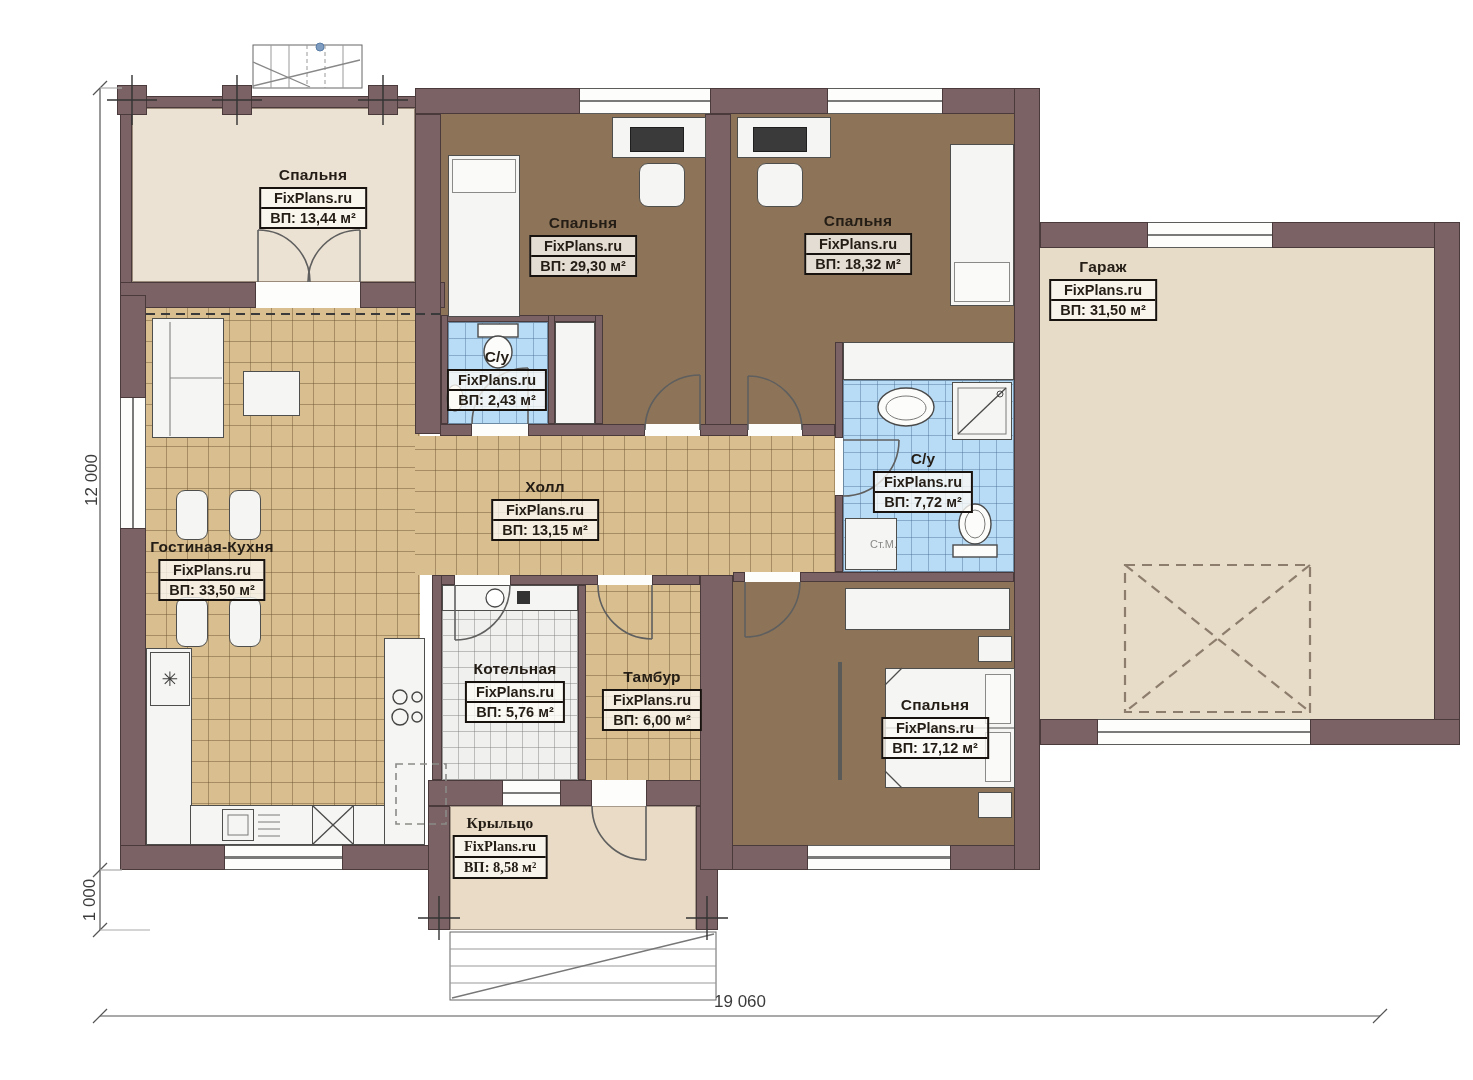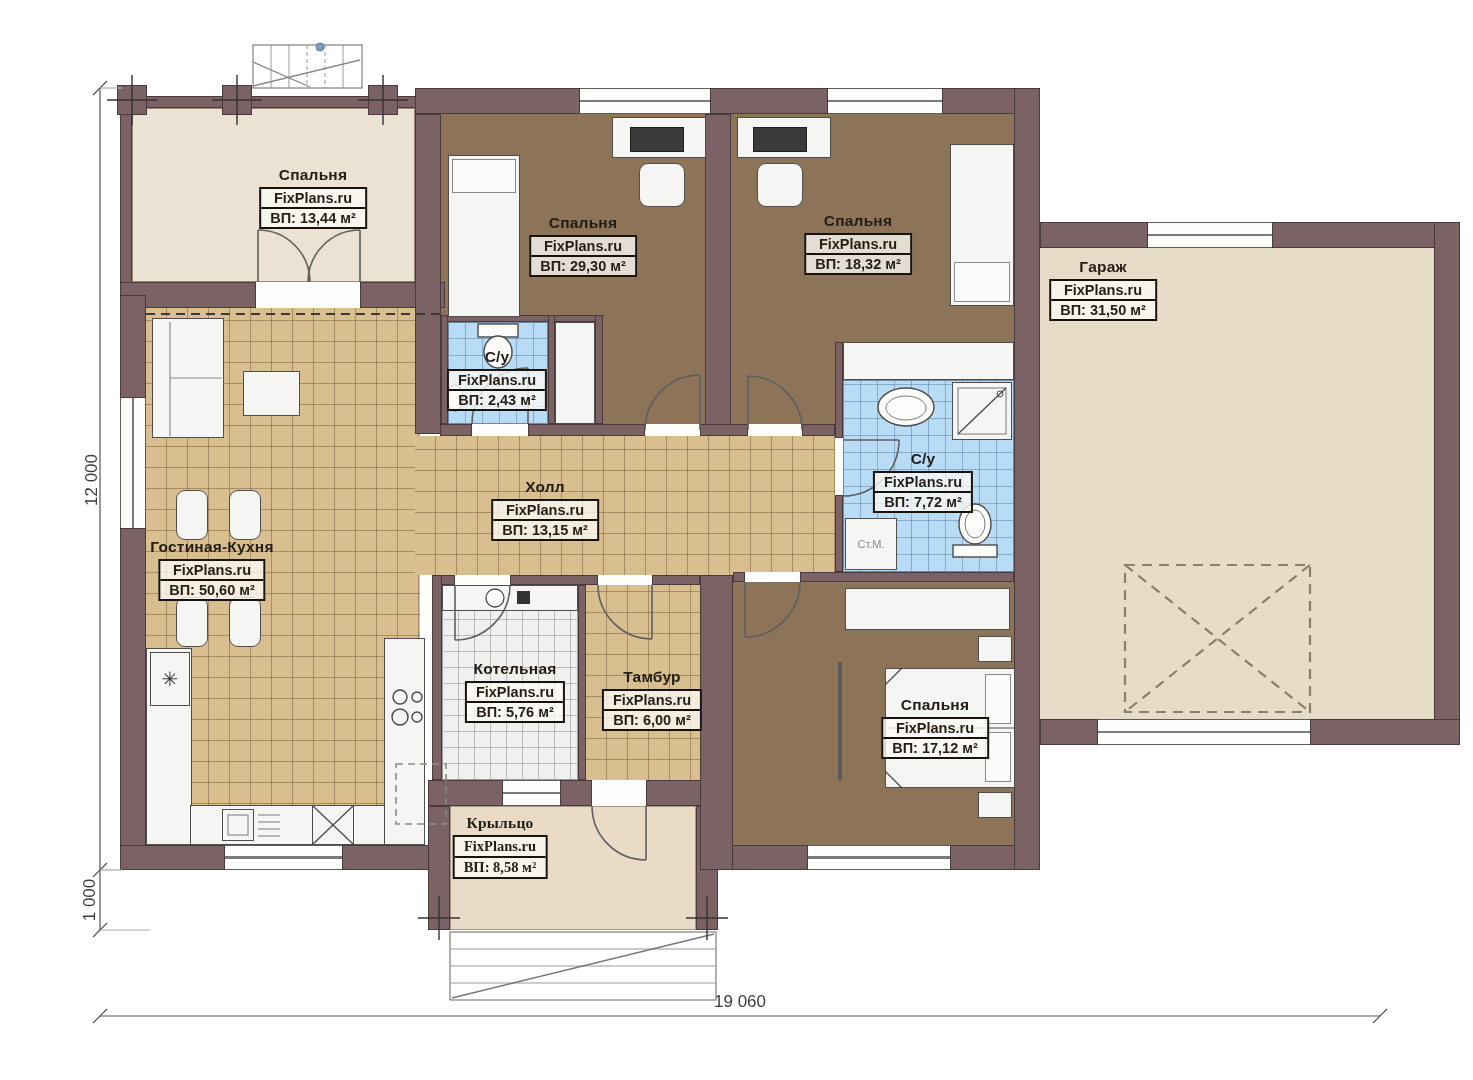--- a/index.html
+++ b/index.html
@@ -174,21 +174,21 @@
     </div>
   <div class="furn" style="left:190px;top:805px;width:196px;height:40px;"></div>
   <div class="furn" style="left:222px;top:809px;width:32px;height:32px;"></div>
   <div class="furn" style="left:312px;top:805px;width:42px;height:40px;"></div>
   <div class="furn" style="left:384px;top:638px;width:41px;height:207px;"></div>
 
   <div class="furn" style="left:442px;top:585px;width:136px;height:26px;"></div>
 
   <div class="furn" style="left:952px;top:382px;width:60px;height:58px;"></div>
   <div class="furn" style="left:845px;top:518px;width:52px;height:52px;"></div>
-  <div class="wm-text" style="left:845px;top:538px;width:52px;">Ст.М.</div>
+  <div class="wm-text" style="left:845px;top:538px;width:52px;text-align:right;">Ст.М.</div>
 
   <div class="furn" style="left:845px;top:588px;width:165px;height:42px;"></div>
   <div class="furn" style="left:885px;top:668px;width:130px;height:120px;"></div>
   <div class="furn-light" style="left:985px;top:674px;width:26px;height:50px;"></div>
   <div class="furn-light" style="left:985px;top:732px;width:26px;height:50px;"></div>
   <div class="furn" style="left:978px;top:636px;width:34px;height:26px;"></div>
   <div class="furn" style="left:978px;top:792px;width:34px;height:26px;"></div>
   <div class="abs" style="left:838px;top:662px;width:4px;height:118px;background:#5a5a58;"></div>
 
   <svg class="overlay" width="1473" height="1080" viewBox="0 0 1473 1080">
@@ -371,21 +371,21 @@
     <div class="room-name">Холл</div>
     <div class="label-box">
       <div class="label-row">FixPlans.ru</div>
       <div class="label-row">ВП: 13,15 м²</div>
     </div>
   </div>
   <div class="room-label" style="left:212px;top:538px;">
     <div class="room-name">Гостиная-Кухня</div>
     <div class="label-box">
       <div class="label-row">FixPlans.ru</div>
-      <div class="label-row">ВП: 50,60 м²</div>
+      <div class="label-row">ВП: 33,50 м²</div>
     </div>
   </div>
   <div class="room-label" style="left:515px;top:660px;">
     <div class="room-name">Котельная</div>
     <div class="label-box">
       <div class="label-row">FixPlans.ru</div>
       <div class="label-row">ВП: 5,76 м²</div>
     </div>
   </div>
   <div class="room-label" style="left:628px;top:668px;margin-left:24px;">

